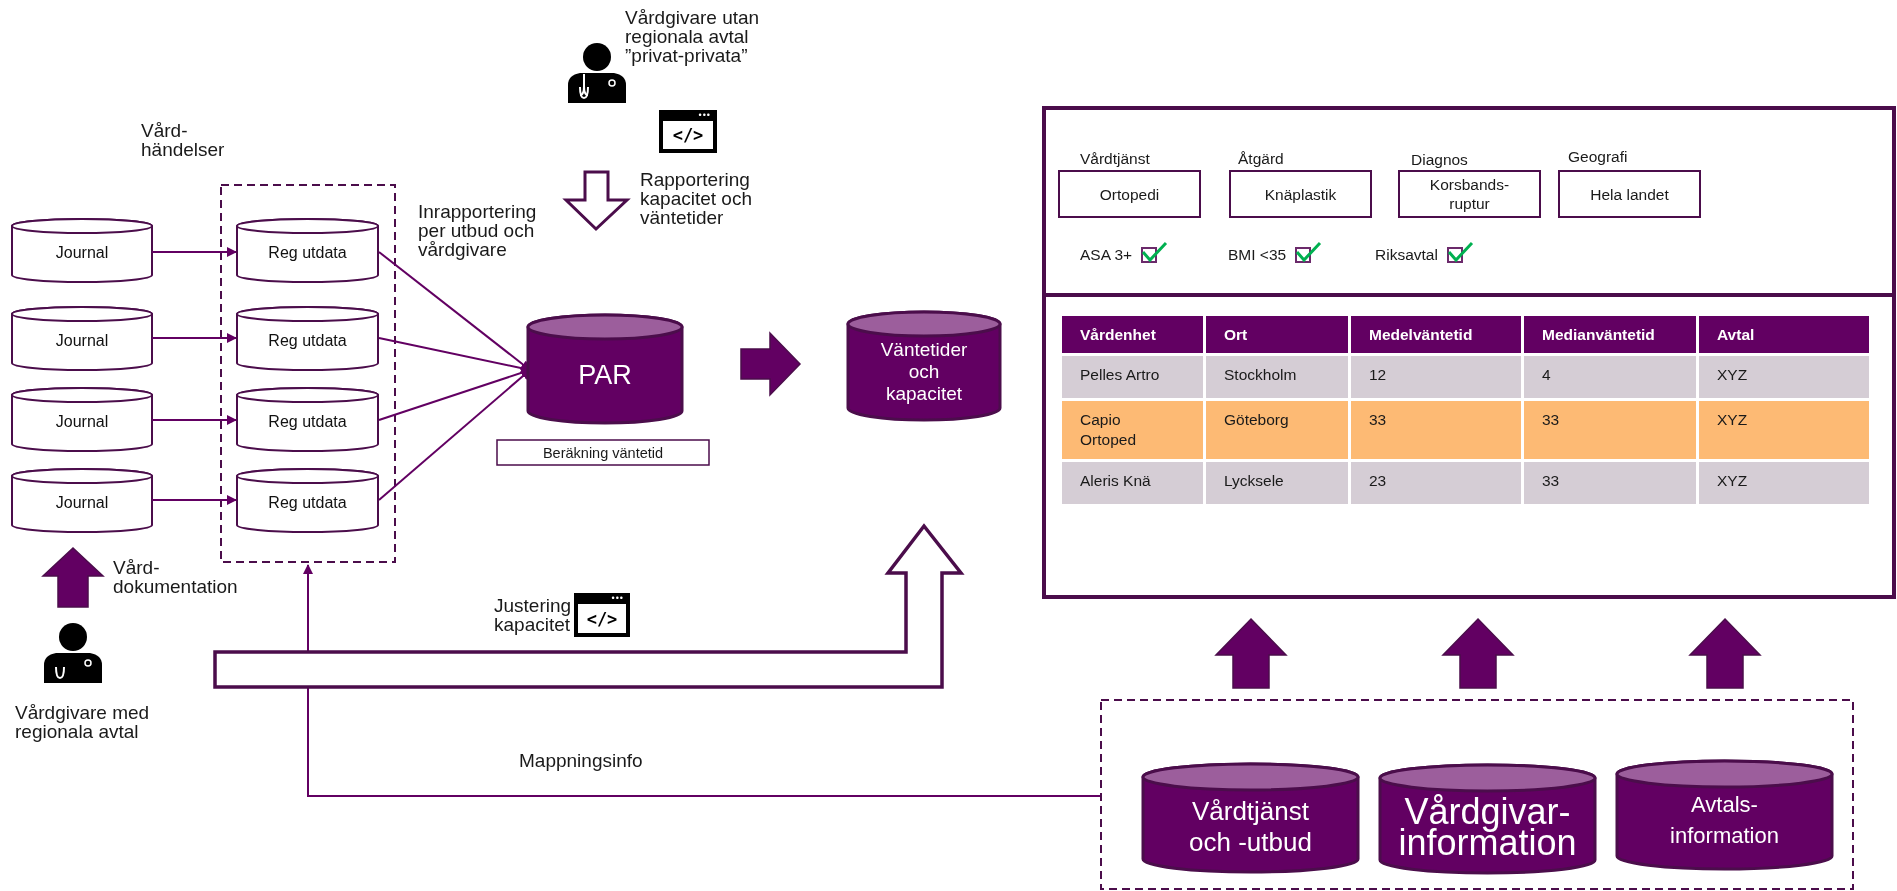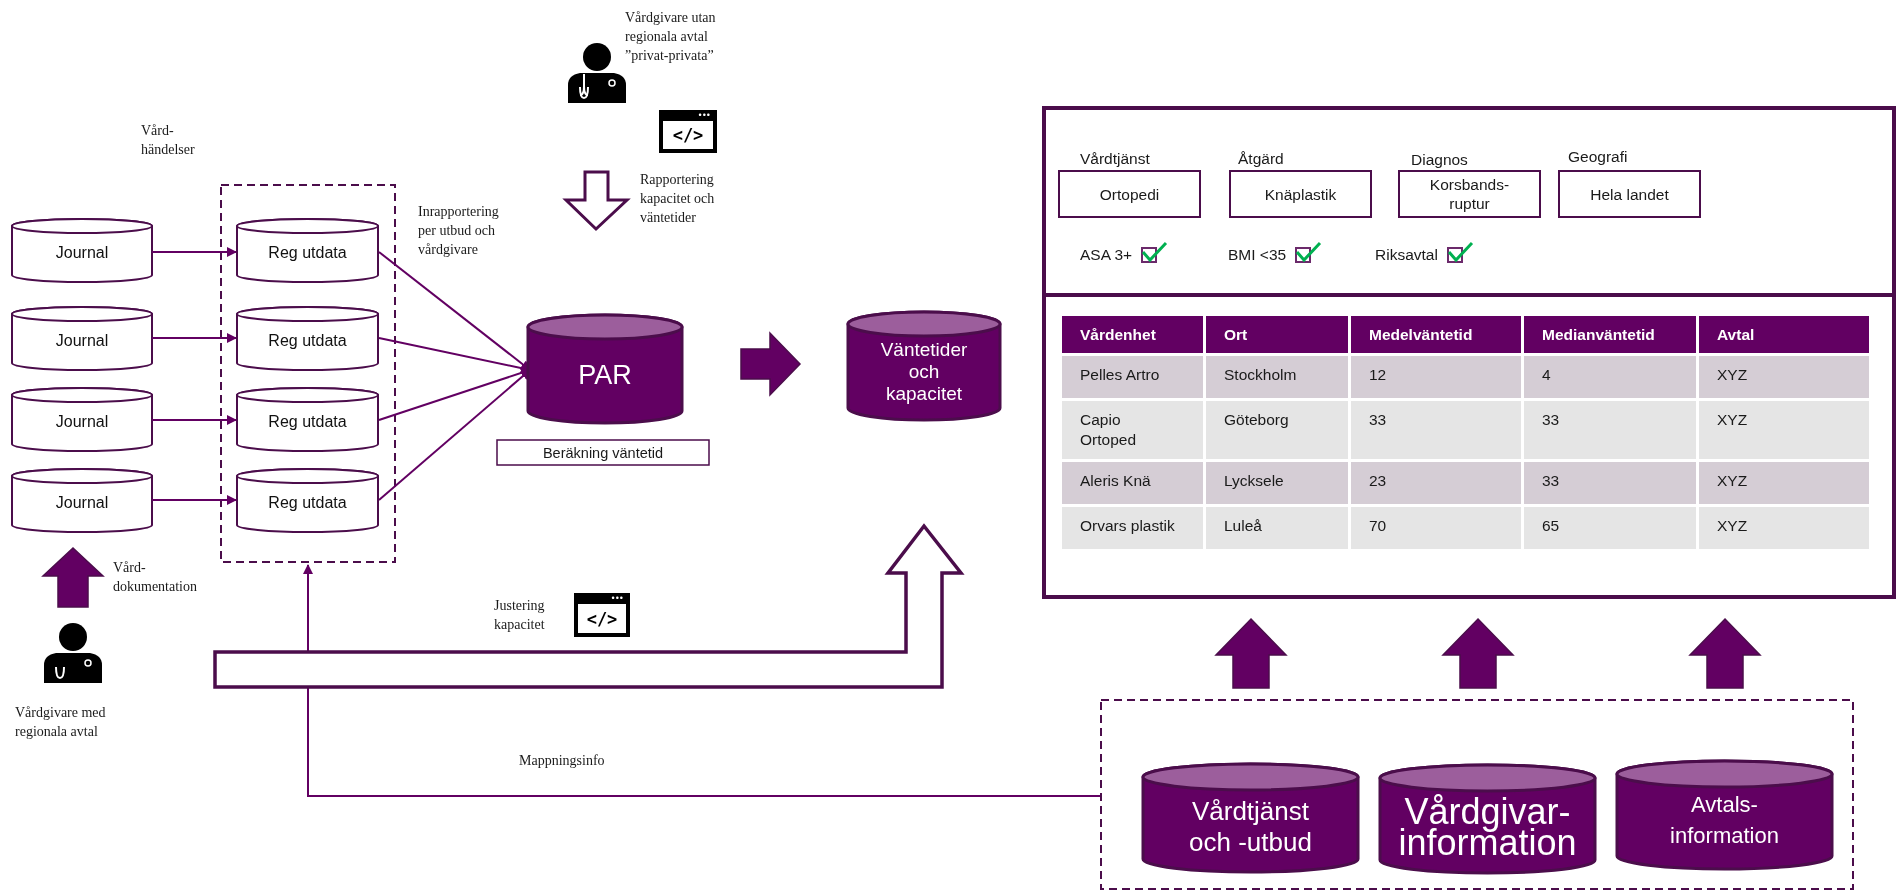--- a/index.html
+++ b/index.html
@@ -1,34 +1,34 @@
 <!DOCTYPE html>
 <html><head>
 <meta charset="utf-8">
 <style>
   html, body { margin:0; padding:0; background:#ffffff; }
   body { width:1897px; height:891px; position:relative; overflow:hidden;
          font-family:"Liberation Sans", sans-serif; color:#1a1a1a; }
   #canvas { position:absolute; left:0; top:0; width:1897px; height:891px; }
-  .lbl { position:absolute; font-size:14px; line-height:19px; white-space:pre-line; color:#1a1a1a;font-family:Liberation Serif, serif; }
+  .lbl { position:absolute; font-size:19px; line-height:19px; white-space:pre-line; color:#1a1a1a; }
   .cyl-text { position:absolute; display:flex; align-items:center; justify-content:center; text-align:center; white-space:pre-line; }
   .cyl-w { font-size:16px; color:#111; }
   .cyl-p { color:#ffffff; }
   .filter-label { position:absolute; font-size:15.5px; color:#1a1a1a; }
   .filter-box { position:absolute; width:143px; height:48px; border:2.5px solid #4b0d4b; box-sizing:border-box;
                 display:flex; align-items:center; justify-content:center; text-align:center;
                 font-size:15.5px; line-height:19px; white-space:pre-line; background:#fff; cursor:pointer; }
   .cb-wrap { position:absolute; display:flex; align-items:center; font-size:15.5px; cursor:pointer; }
   .cb { position:relative; width:16px; height:16px; border:2px solid #6b2a6b; box-sizing:border-box; margin-left:9px; }
   .cb svg { position:absolute; left:-3px; top:-9px; }
   table.res { position:absolute; left:1059px; top:313px; border-collapse:separate; border-spacing:3px; font-size:15.5px; }
   table.res th { background:#620062; color:#fff; text-align:left; font-weight:bold; padding:0 18px; height:37px; }
   table.res td { padding:4px 18px; vertical-align:top; padding-top:13px; color:#1a1a1a;margin-top:44px; }
   table.res tr.odd td { background:#d5cdd5; }
-  table.res tr.even td { background:#e5e5e5; }
+  table.res tr.even td { background:#fdba74; }
   .icon-code { position:absolute; background:#000; box-sizing:border-box; }
   .icon-code .inner { position:absolute; left:4px; right:4px; top:11px; bottom:4px; background:#fff;
                       display:flex; align-items:center; justify-content:center; font-family:"DejaVu Sans Mono", monospace;
                       font-weight:bold; color:#000; }
   .icon-code .dots { position:absolute; right:6px; top:1px; color:#fff; font-size:9px; line-height:8px; letter-spacing:1px; }
 </style>
 </head>
 <body>
 
 <svg id="canvas" width="1897" height="891" viewBox="0 0 1897 891">
@@ -264,27 +264,20 @@
         <td style="white-space: pre-line; line-height: 20px; padding-top: 9px;">33</td>
         <td style="white-space: pre-line; line-height: 20px; padding-top: 9px;">XYZ</td>
       </tr>
       <tr class="odd" style="height: 42px;">
         <td style="white-space: pre-line; line-height: 20px; padding-top: 9px;">Aleris Knä</td>
         <td style="white-space: pre-line; line-height: 20px; padding-top: 9px;">Lycksele</td>
         <td style="white-space: pre-line; line-height: 20px; padding-top: 9px;">23</td>
         <td style="white-space: pre-line; line-height: 20px; padding-top: 9px;">33</td>
         <td style="white-space: pre-line; line-height: 20px; padding-top: 9px;">XYZ</td>
       </tr>
-      <tr class="even" style="height: 42px;">
-        <td style="white-space: pre-line; line-height: 20px; padding-top: 9px;">Orvars plastik</td>
-        <td style="white-space: pre-line; line-height: 20px; padding-top: 9px;">Luleå</td>
-        <td style="white-space: pre-line; line-height: 20px; padding-top: 9px;">70</td>
-        <td style="white-space: pre-line; line-height: 20px; padding-top: 9px;">65</td>
-        <td style="white-space: pre-line; line-height: 20px; padding-top: 9px;">XYZ</td>
-      </tr>
     </tbody>
 </table>
 
 <div class="cyl-text cyl-p" style="left:1143px;top:790px;width:215px;height:74px;font-size:26px;line-height:31px;">Vårdtjänst
 och -utbud</div>
 <div class="cyl-text cyl-p" style="left:1380px;top:790px;width:215px;height:74px;font-size:36px;line-height:31px;">Vårdgivar-
 information</div>
 <div class="cyl-text cyl-p" style="left:1617px;top:783px;width:215px;height:74px;font-size:22px;line-height:31px;">Avtals-
 information</div>
 

